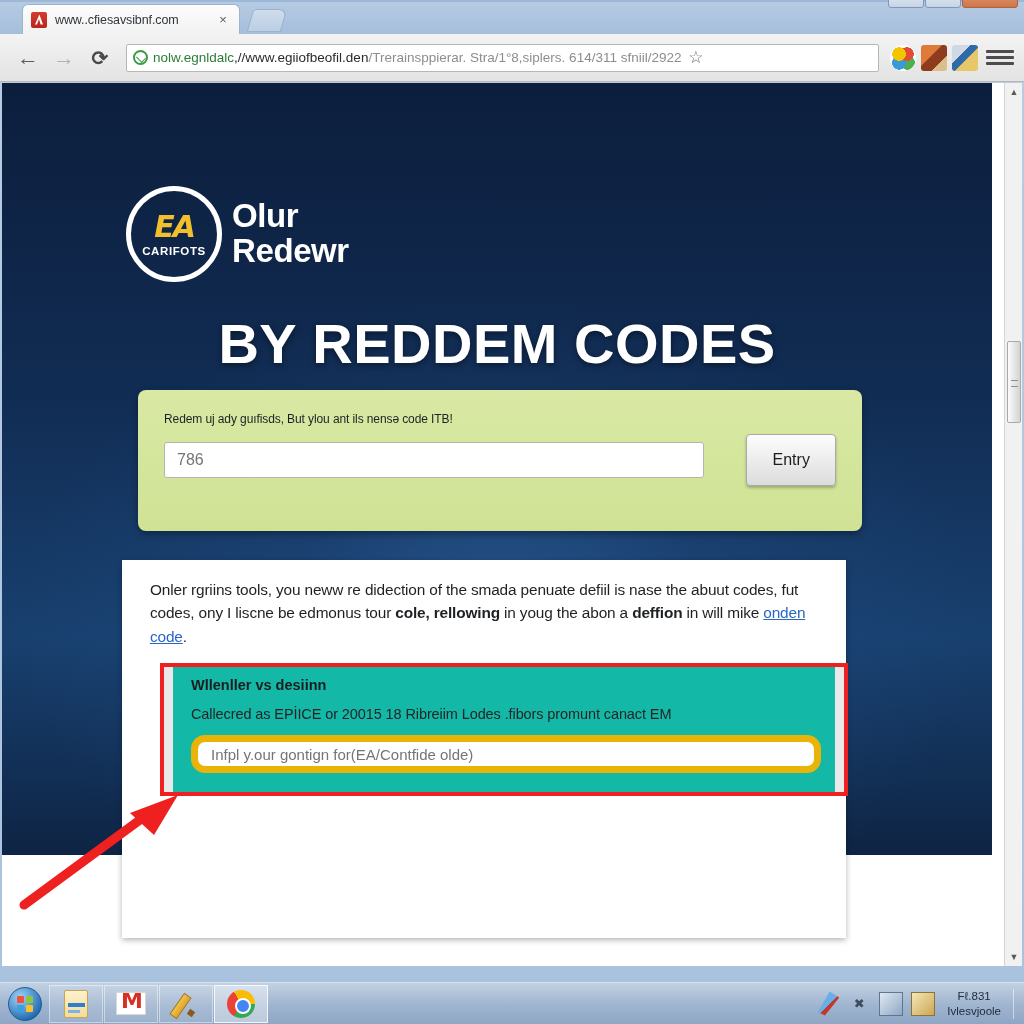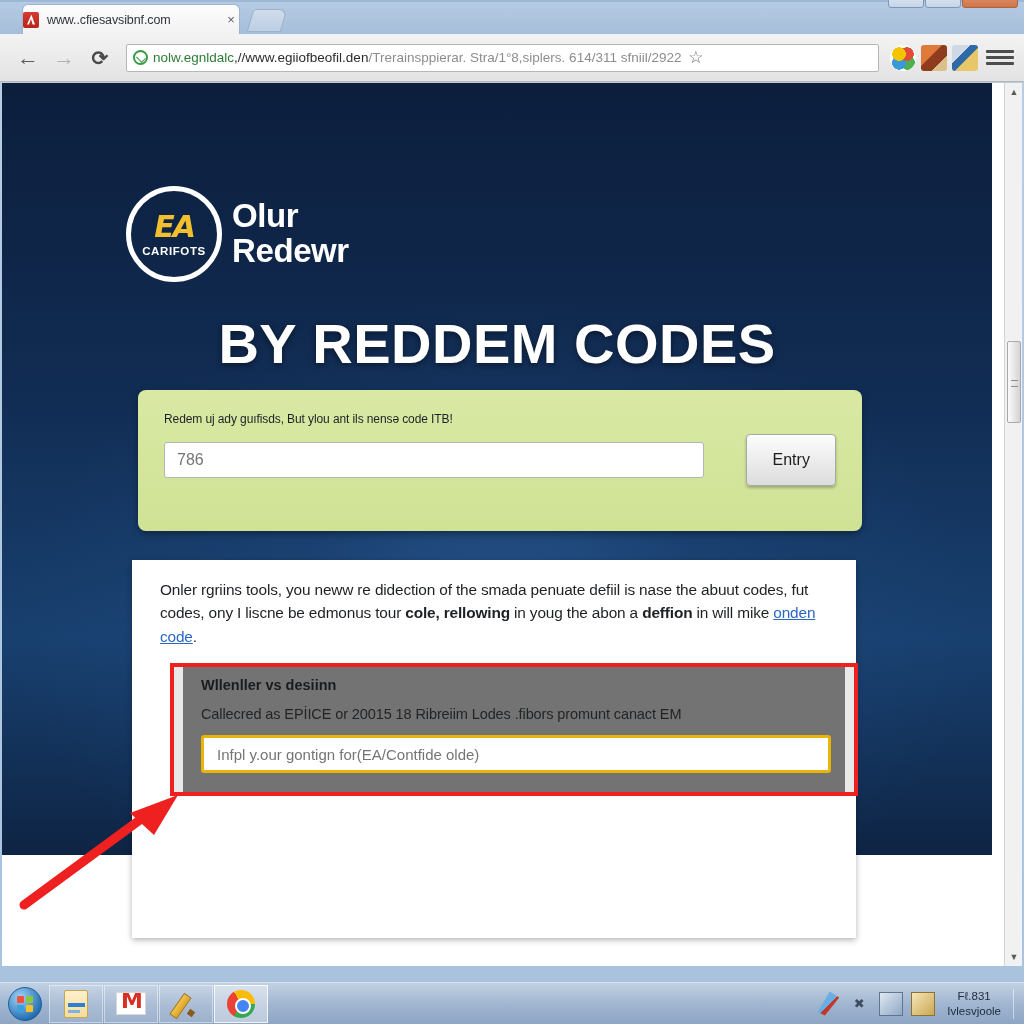--- a/index.html
+++ b/index.html
@@ -35,21 +35,21 @@
   .tabstrip {
     position: absolute; left: 0; top: 2px; width: 1024px; height: 32px;
   }
   .tab {
     position: absolute; left: 22px; top: 2px;
     width: 218px; height: 30px;
     background: linear-gradient(#fdfdfd, #f2f2f2);
     border: 1px solid #9eb5ce;
     border-bottom: none;
     border-radius: 6px 6px 0 0;
-    display: flex; align-items: center; padding: 0 0;
+    display: flex; align-items: center; padding: 0 8px;
   }
   .tab-favicon {
     width: 16px; height: 16px; flex: 0 0 16px;
     background: linear-gradient(#d73b2f, #b8251c);
     border-radius: 2px; margin-right: 8px;
     position: relative;
   }
   .tab-favicon::after {
     content: ""; position: absolute; left: 4px; top: 3px;
     width: 8px; height: 10px; background: #fff;
@@ -215,57 +215,57 @@
     margin-left: 42px; width: 90px; height: 52px;
     background: linear-gradient(#fdfdfd, #dcdcdc);
     border: 1px solid #a9a9a9; border-radius: 4px;
     font-size: 16px; color: #1c1c1c; cursor: pointer;
     box-shadow: 0 2px 3px rgba(0,0,0,0.25);
     font-family: "Liberation Sans", sans-serif;
   }
 
   
   .content-card {
-    position: absolute; left: 130px; top: 477px;
+    position: absolute; left: 120px; top: 477px;
     width: 724px; height: 378px;
     background: #ffffff;
     box-shadow: 0 2px 6px rgba(0,0,0,0.30);
     padding: 18px 28px;
   }
   .body-copy {
     font-size: 15.4px; color: #1e2124; line-height: 1.52;
     letter-spacing: -0.15px;
   }
   .body-copy b { font-weight: bold; }
   .body-link { color: #2a66c3; text-decoration: underline; cursor: pointer; }
 
   .redbox {
     position: absolute; left: 38px; top: 103px;
     width: 688px; height: 133px;
     border: 4px solid #ee2020;
   }
   .redbox-inner {
     position: absolute; left: 0; top: 0; right: 0; bottom: 0;
-    background: #737373;
+    background: #14b8a6;
     border-left: 9px solid #e9e9e9;
     border-right: 9px solid #e9e9e9;
     padding: 10px 18px;
   }
   .redbox-title {
     font-size: 14.5px; font-weight: bold; color: #191c1f;
     margin-bottom: 13px;
   }
   .redbox-sub {
     font-size: 14.5px; color: #222528; margin-bottom: 13px;
     letter-spacing: -0.1px;
   }
   .redbox-input {
     width: 630px; height: 38px;
-    background: #fff; border: 3px solid #eab308;
-    border-radius: 3px; padding: 12px 13px;
+    background: #fff; border: 7px solid #eab308;
+    border-radius: 14px; padding: 12px 13px;
     font-size: 15px; color: #6f6f6f;
     font-family: "Liberation Sans", sans-serif;
     outline: none;
   }
 
   
   .arrow-svg {
     position: absolute; left: 0; top: 690px;
     width: 210px; height: 160px; pointer-events: none;
   }

